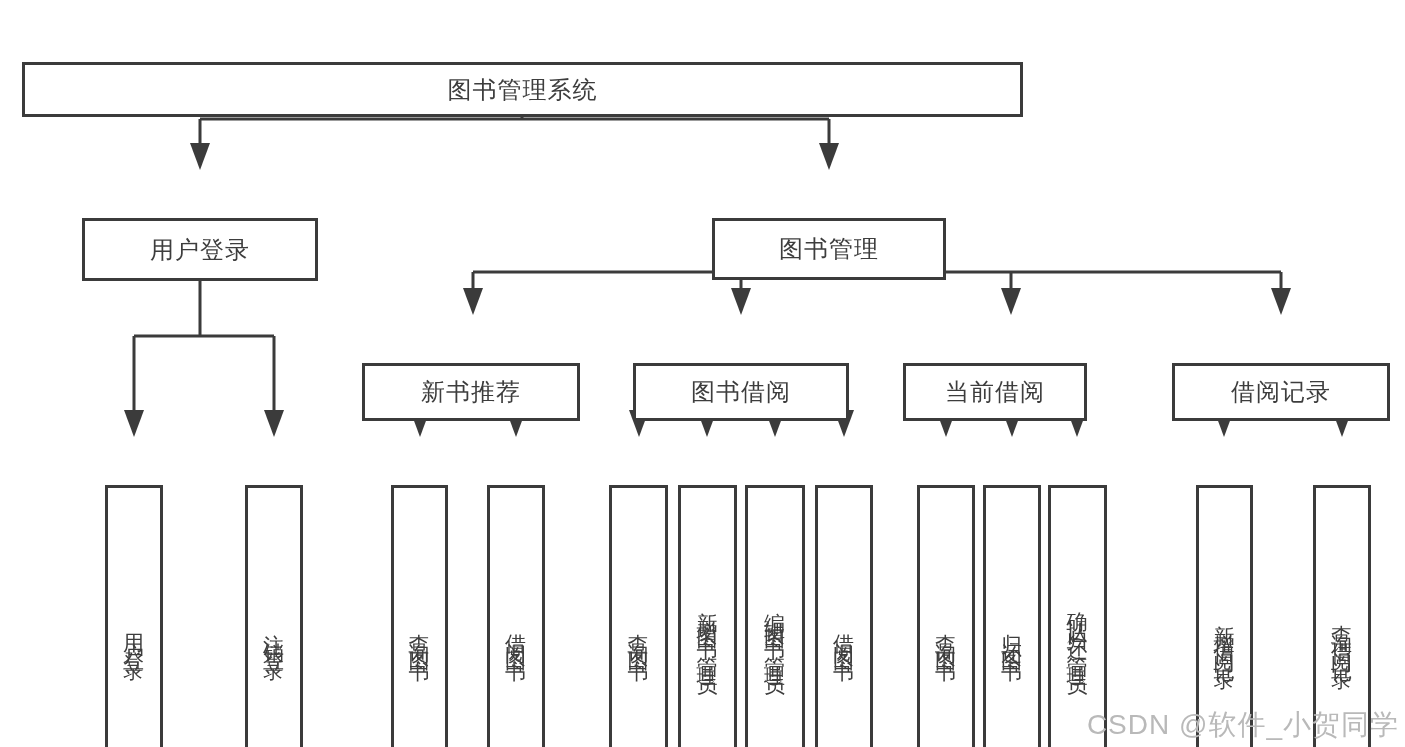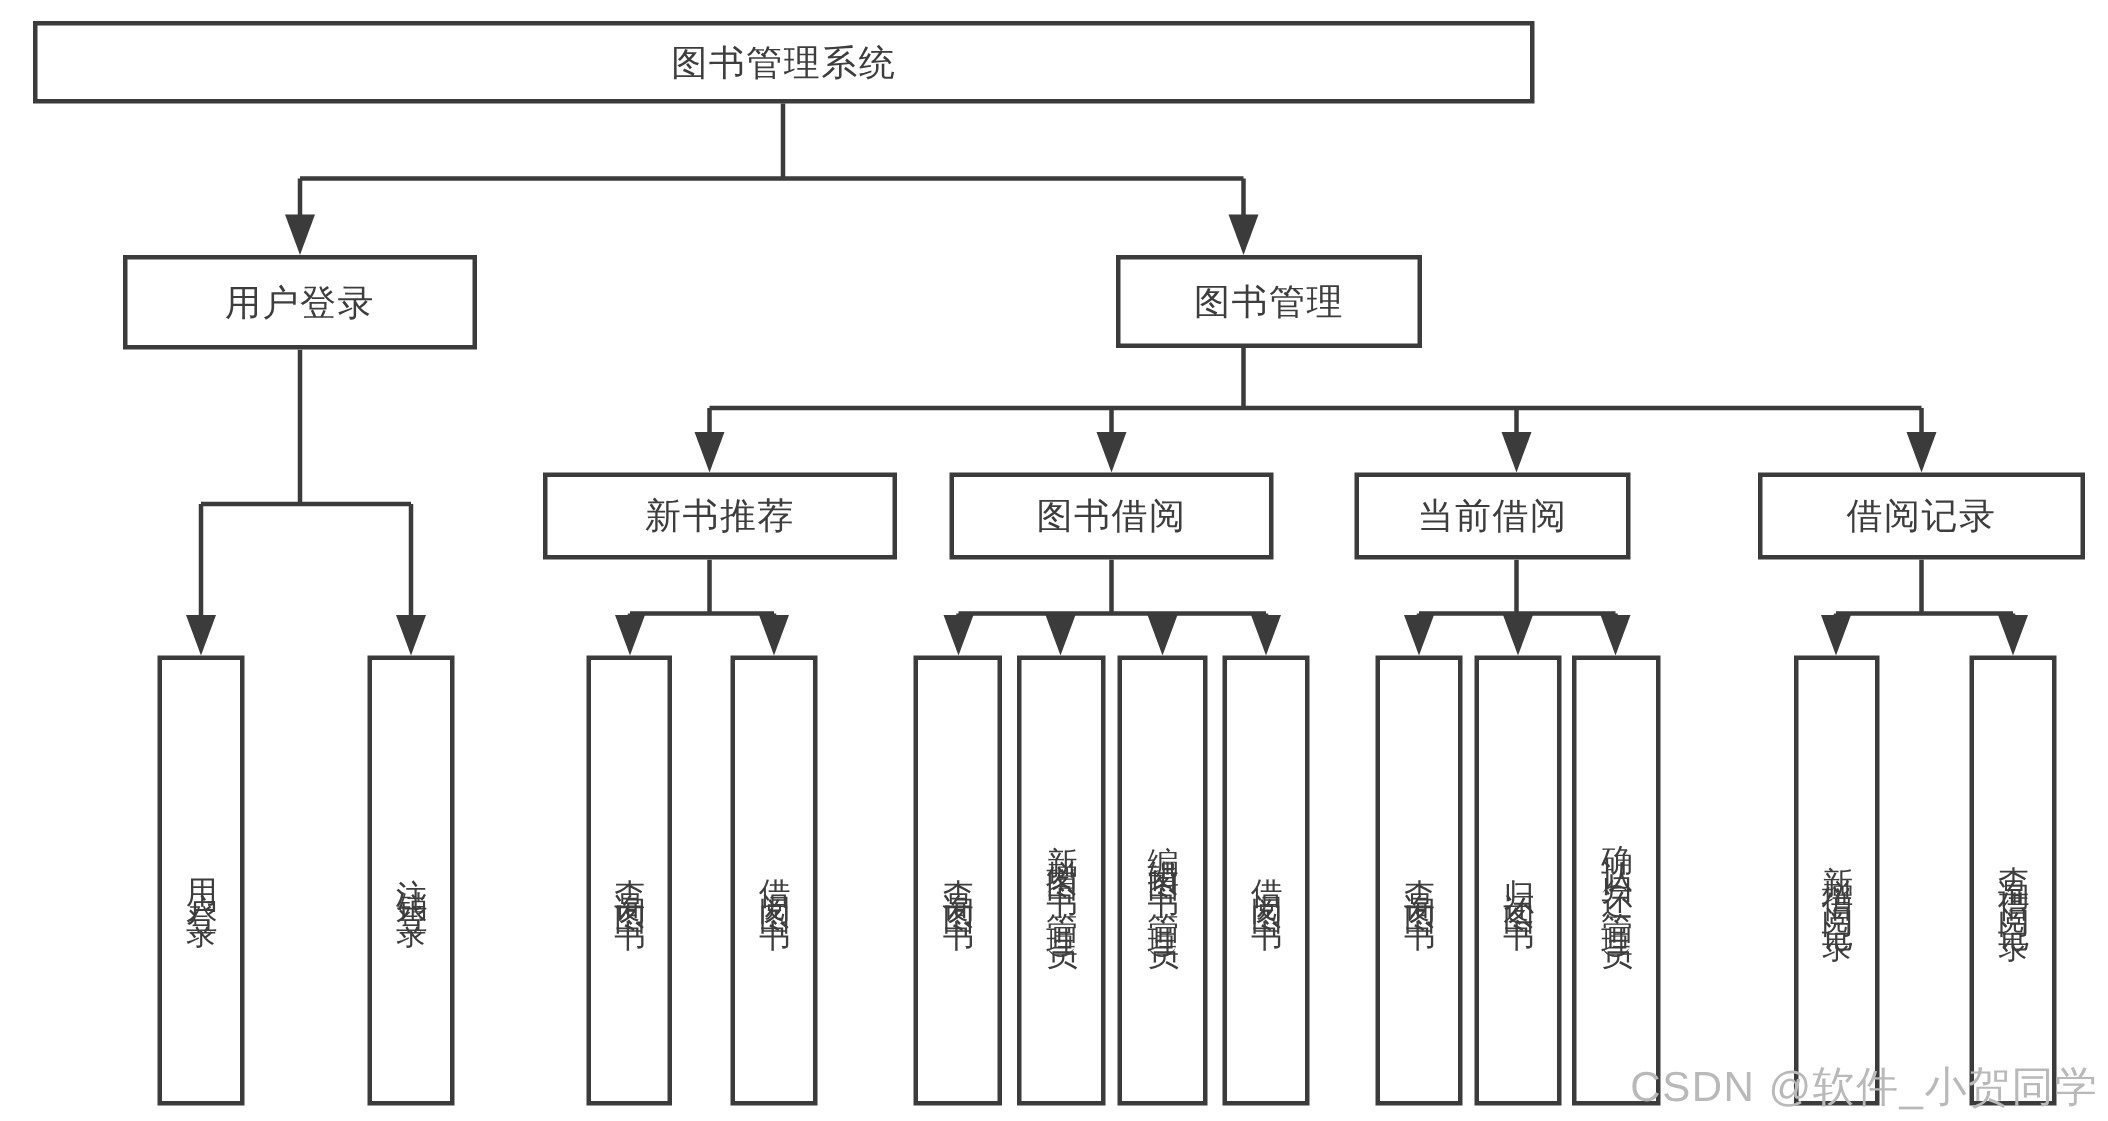--- a/index.html
+++ b/index.html
@@ -7,21 +7,21 @@
     position:relative; width:1405px; height:747px; overflow:hidden;
     background:var(--background,#ffffff);
     font-family:"Liberation Sans", sans-serif;
     color:var(--text,#3d3d3d);
   }
   .connector-layer { position:absolute; left:0; top:0; }
   .box {
     position:absolute; box-sizing:border-box;
     border:3px solid var(--line,#3b3b3b);
     background:#ffffff;
-    display:flex; align-items:center; justify-content:center;
+    display:flex; align-items:center; justify-content:center;margin-top:48px;
   }
   .box.h span { font-size:24px; letter-spacing:1px; white-space:nowrap; }
   .box.v span {
     writing-mode:vertical-rl;
     font-size:21px; letter-spacing:9px; line-height:1;
     white-space:nowrap;
   }
   .watermark {
     position:absolute; right:6px; bottom:3px;
     font-size:28px; letter-spacing:1px;
@@ -74,25 +74,25 @@
     </g>
   </svg>
 
   <div class="box h" style="left:22px;top:14px;width:1001px;height:55px">
     <span>图书管理系统</span>
   </div>
 
   <div class="box h" style="left:82px;top:170px;width:236px;height:63px">
     <span>用户登录</span>
   </div>
-  <div class="box h" style="left:744px;top:170px;width:204px;height:62px">
+  <div class="box h" style="left:712px;top:170px;width:234px;height:62px">
     <span>图书管理</span>
   </div>
 
-  <div class="box h" style="left:362px;top:315px;width:236px;height:58px">
+  <div class="box h" style="left:362px;top:315px;width:218px;height:58px">
     <span>新书推荐</span>
   </div>
   <div class="box h" style="left:633px;top:315px;width:216px;height:58px">
     <span>图书借阅</span>
   </div>
   <div class="box h" style="left:903px;top:315px;width:184px;height:58px">
     <span>当前借阅</span>
   </div>
   <div class="box h" style="left:1172px;top:315px;width:218px;height:58px">
     <span>借阅记录</span>

